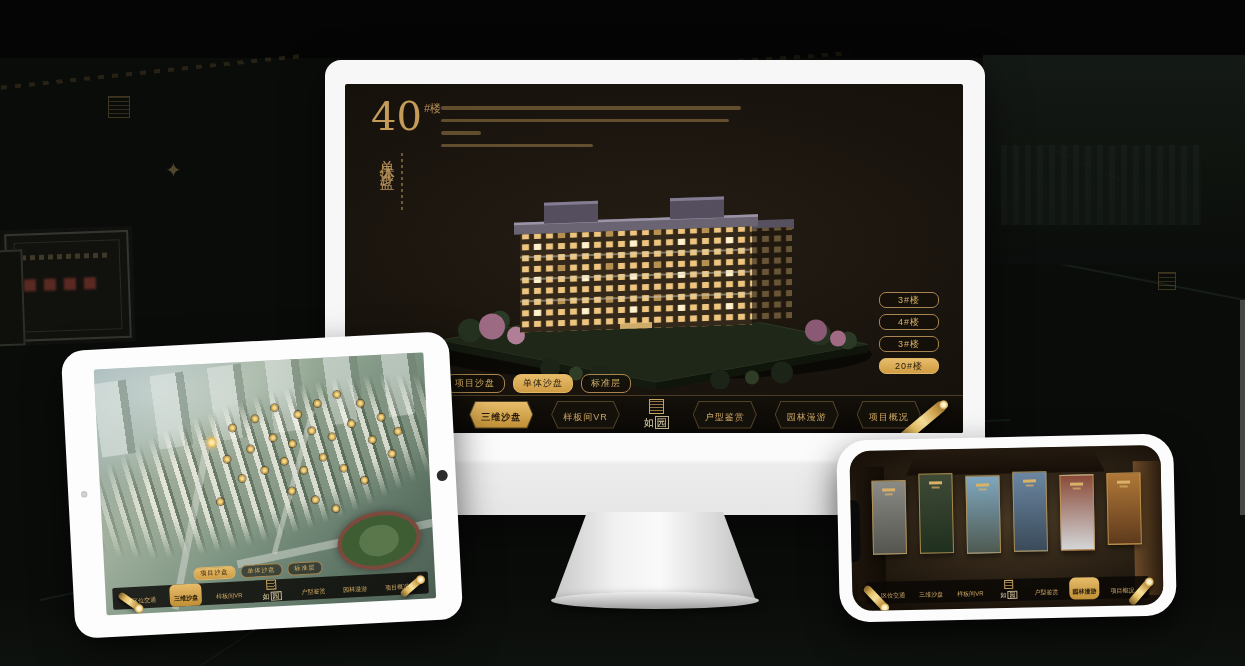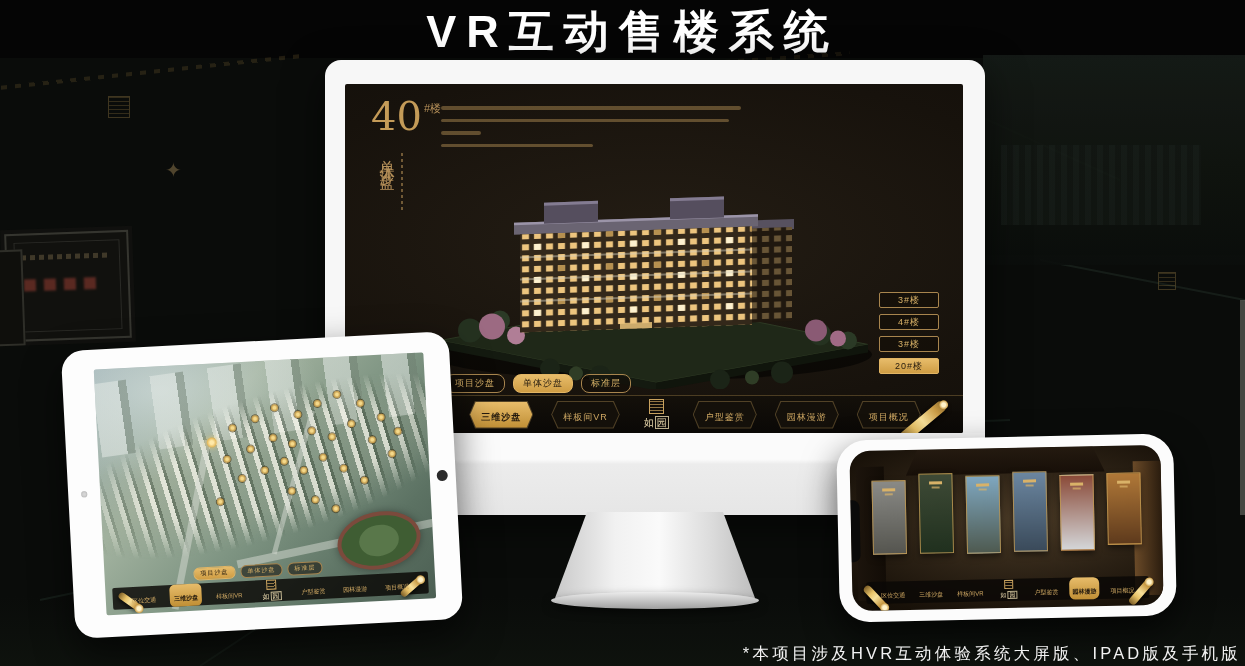--- a/index.html
+++ b/index.html
@@ -52,21 +52,21 @@
     letter-spacing:5px;color:#b8925a;}
   .hdr-en{position:absolute;left:56px;top:68px;width:2px;height:58px;
     background:repeating-linear-gradient(0deg,rgba(170,135,80,.6) 0 3px,transparent 3px 6px);}
   .desc{position:absolute;left:96px;top:22px;}
   .desc div{height:3.5px;border-radius:2px;background:rgba(170,135,80,.5);margin-bottom:9px;}
   
   .scene{position:absolute;left:55px;top:60px;width:505px;height:245px;}
   
   .floors{position:absolute;right:24px;top:208px;display:flex;flex-direction:column;gap:6px;}
   .fbtn{width:58px;height:14px;line-height:14px;text-align:center;font-size:9px;letter-spacing:1px;
-    color:#d9b268;border:1px solid #a8854e;border-radius:2px;background:rgba(18,13,7,.6);}
+    color:#d9b268;border:1px solid #a8854e;border-radius:7px;background:rgba(18,13,7,.6);}
   .fbtn.active{background:linear-gradient(#e7bc6a,#cf9d44);color:#241a0e;border-color:#e2b564;font-weight:normal;}
   
   .subtabs{position:absolute;display:flex;gap:8px;}
   .subtabs.m{left:100px;top:290px;}
   .stab{font-size:9px;letter-spacing:1px;color:#d9b268;border:1px solid #a8854e;border-radius:8px;
     padding:2px 9px;background:rgba(18,13,7,.55);white-space:nowrap;}
   .stab.active{background:linear-gradient(#e7bc6a,#cf9d44);color:#241a0e;border-color:#e2b564;}
   
   .navbar{position:absolute;left:0;bottom:0;width:100%;height:37px;
     background:linear-gradient(180deg,#14100a,#0a0806);border-top:1px solid rgba(200,160,90,.35);
@@ -178,21 +178,20 @@
   </div>
   <div class="plaque2"></div>
   <div class="compass">✦</div>
   <div class="seal-sq" style="left:108px;top:96px;width:20px;height:20px;"></div>
   <div class="seal-sq" style="left:1158px;top:272px;width:16px;height:16px;"></div>
   <div class="gold-dust" style="left:0;top:70px;width:300px;transform:rotate(-6deg);"></div>
   <div class="gold-dust" style="left:430px;top:66px;width:420px;transform:rotate(-4deg);opacity:.35;"></div>
   <div class="edge-light"></div>
   <div class="bg-aerial-bottom"></div>
 
-  <div class="page-title">VR互动售楼系统</div>
 
   <div class="monitor">
     <div class="chin"></div>
     <div class="screen">
 
       <div class="hdr">
         <span class="num">40</span><span class="suf">#楼</span>
       </div>
       <div class="hdr-vert">单体沙盘</div>
       <div class="hdr-en"></div>
@@ -374,14 +373,13 @@
             <div class="seal-text" style="font-size: 6px;"><span>如</span><span class="boxed">园</span></div>
           </div>
           <div class="nitem"><span class="lbl">户型鉴赏</span></div>
           <div class="nitem active"><span class="lbl">园林漫游</span></div>
           <div class="nitem"><span class="lbl">项目概况</span></div>
         </div>
       <div class="notch"></div>
     </div>
   </div>
 
-  <div class="footnote">*本项目涉及HVR互动体验系统大屏版、IPAD版及手机版</div>
 </div>
 
 </body></html>

